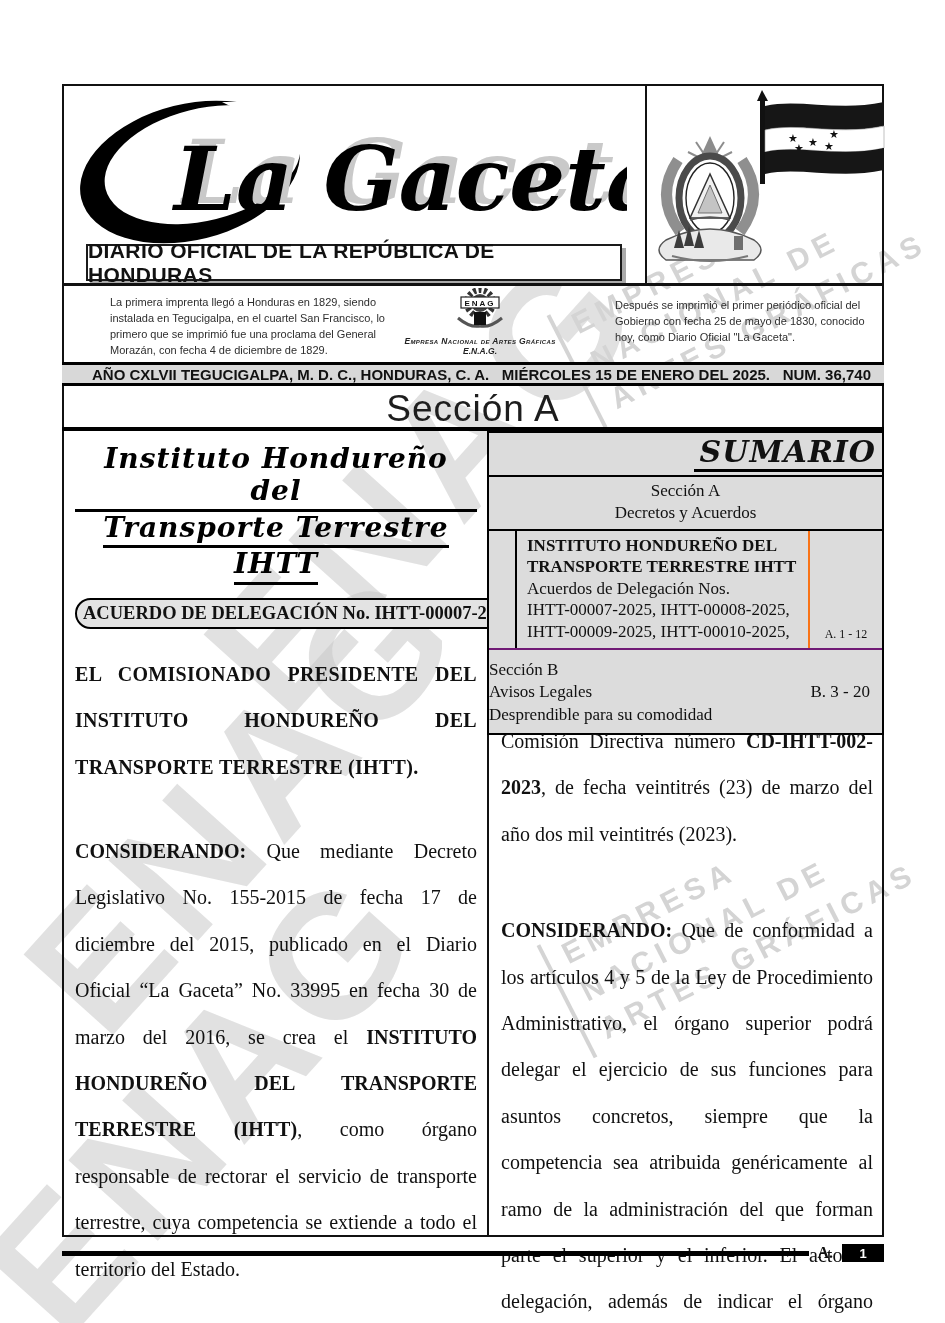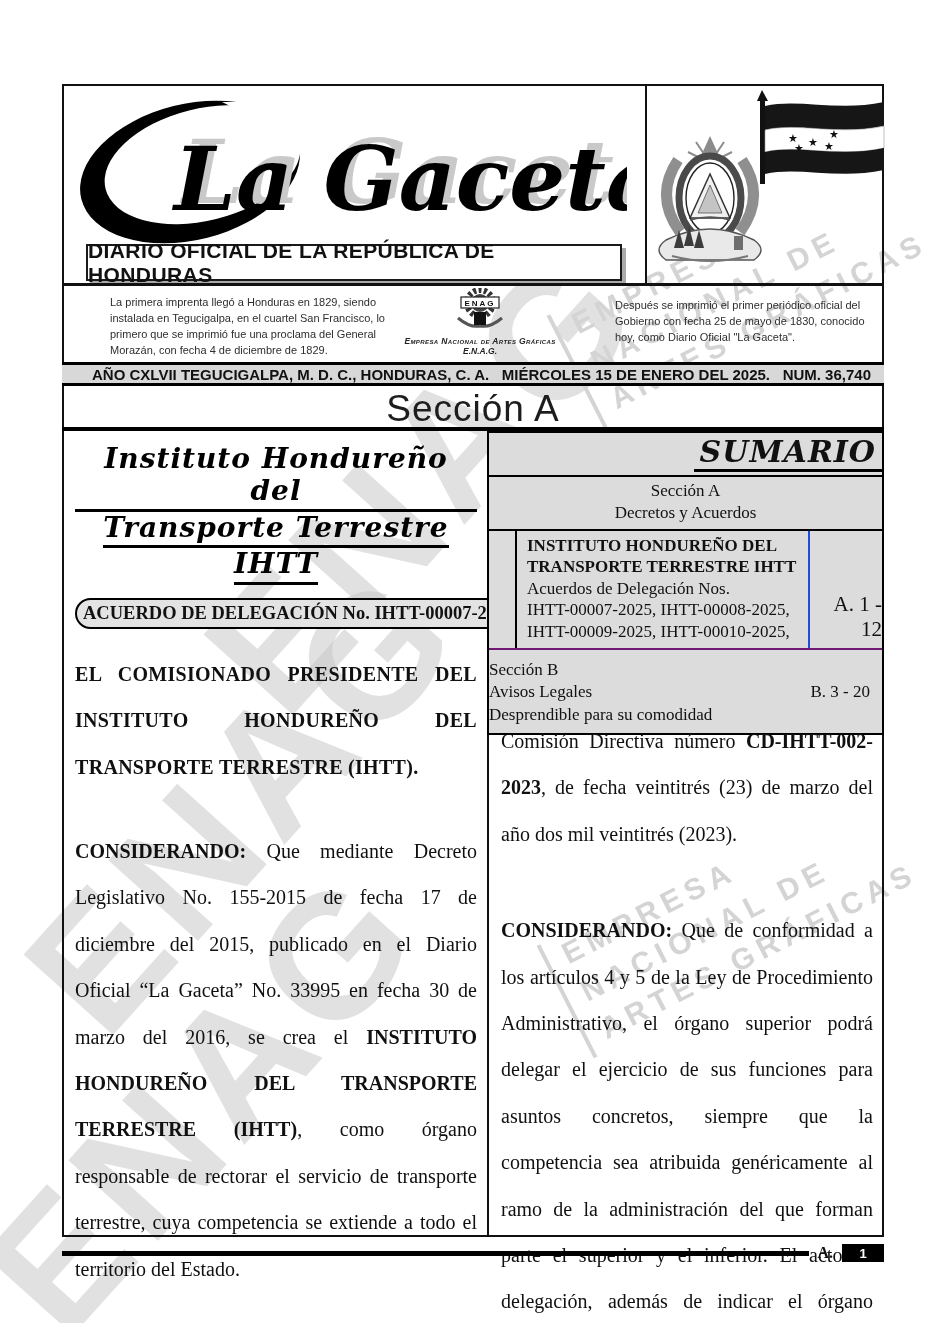--- a/index.html
+++ b/index.html
@@ -63,22 +63,22 @@
   .sumario{position:absolute;left:487px;top:431px;width:397px;background:#dcdcdc;
            border:2px solid #000;box-sizing:border-box;z-index:2;}
   .sum-title{text-align:right;padding:1px 0 3px;}
   .sum-title span{font-family:"DejaVu Serif",serif;font-style:italic;font-weight:bold;font-size:30px;
                   letter-spacing:1px;display:inline-block;border-bottom:3px solid #000;padding:0 6px 0;}
   .sum-secA{border-top:2px solid #000;text-align:center;font-size:17px;line-height:1.32;padding:3px 0 4px;}
   .sum-entry{border-top:2px solid #000;display:flex;align-items:stretch;}
   .sum-spacer{width:26px;border-right:2px solid #000;}
   .sum-main{flex:1;padding:4px 8px 6px 10px;font-size:17px;line-height:1.26;}
   .sum-main .bold{font-weight:bold;}
-  .sum-pages{width:72px;border-left:2px solid #1d4ed8;display:flex;align-items:flex-end;justify-content:center;
-             font-size:21px;padding-bottom:6px;text-align:right;}
+  .sum-pages{width:72px;border-left:2px solid #f97316;display:flex;align-items:flex-end;justify-content:center;
+             font-size:12px;padding-bottom:6px;}
   .sum-secB{border-top:2px solid #701a75;text-align:left;font-size:17px;line-height:1.32;padding:9px 0 7px;position:relative;}
   .avisos-line{position:relative;}
   .avisos-pages{position:absolute;right:12px;top:0;}
   
   .footer{position:absolute;left:62px;top:1243px;width:822px;height:20px;z-index:2;
           display:flex;align-items:center;}
   .footer-bar{flex:1;height:5px;background:#000;}
   .footer-label{font-family:"Liberation Serif",serif;font-weight:bold;font-size:16px;margin:0 9px 0 8px;}
   .footer-page{width:42px;height:18px;background:#000;color:#fff;display:flex;align-items:center;justify-content:center;
                font-family:"Liberation Sans",sans-serif;font-weight:bold;font-size:13px;}

